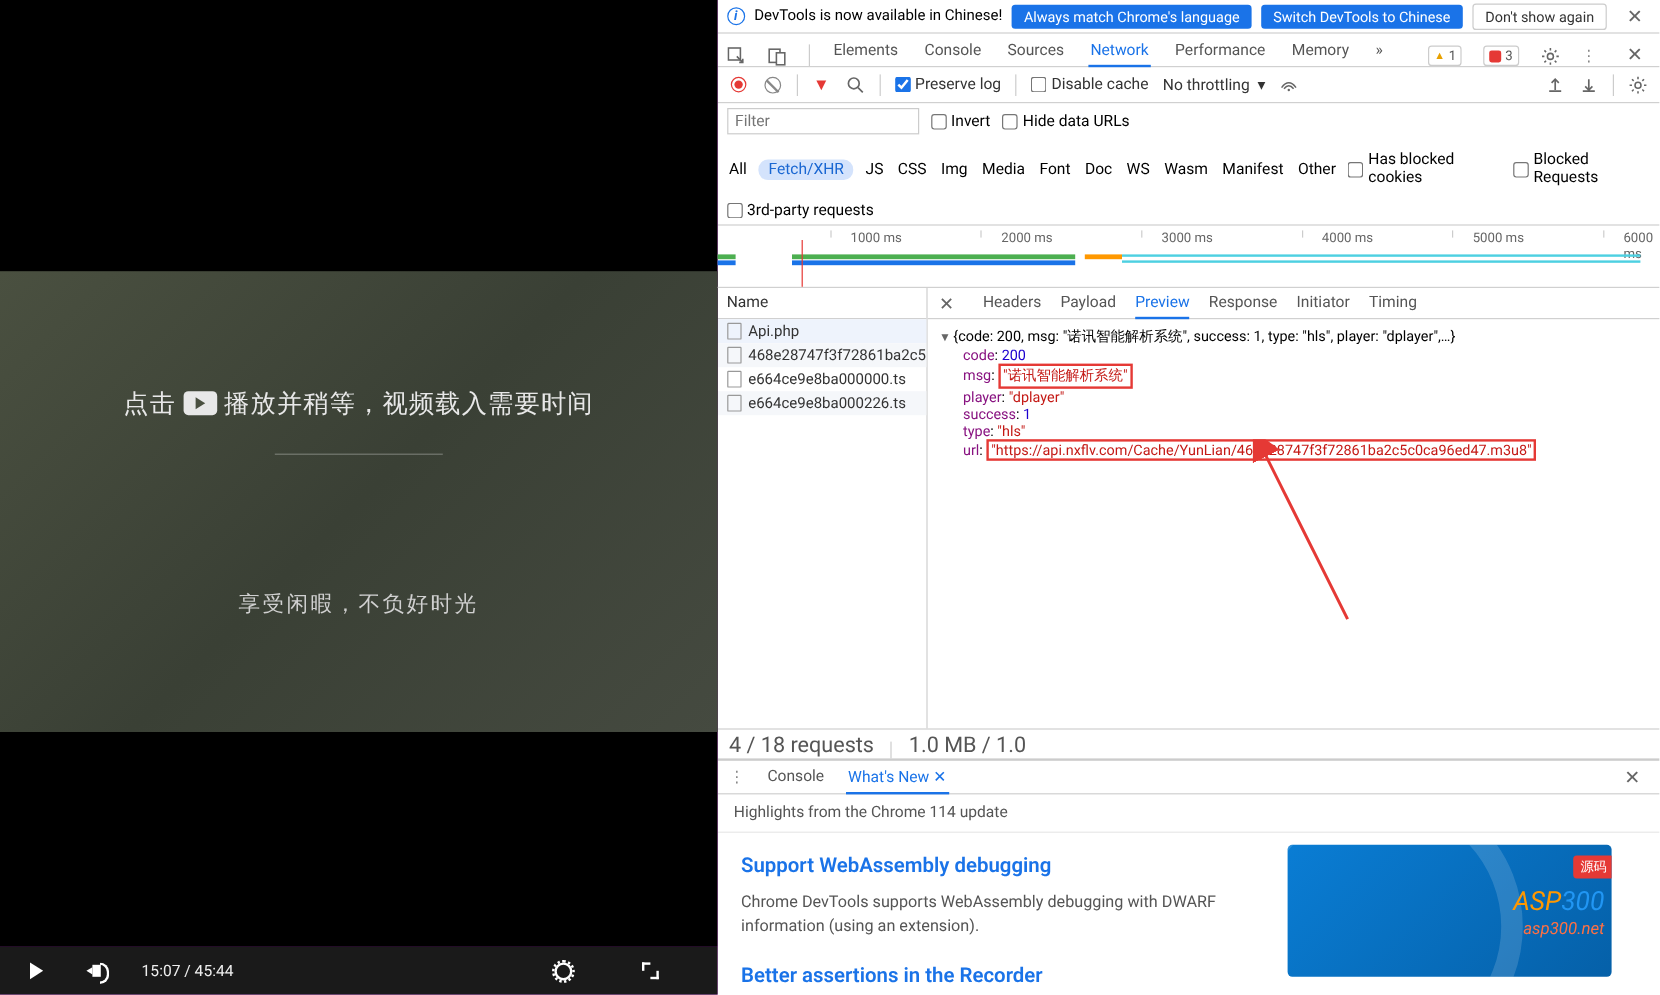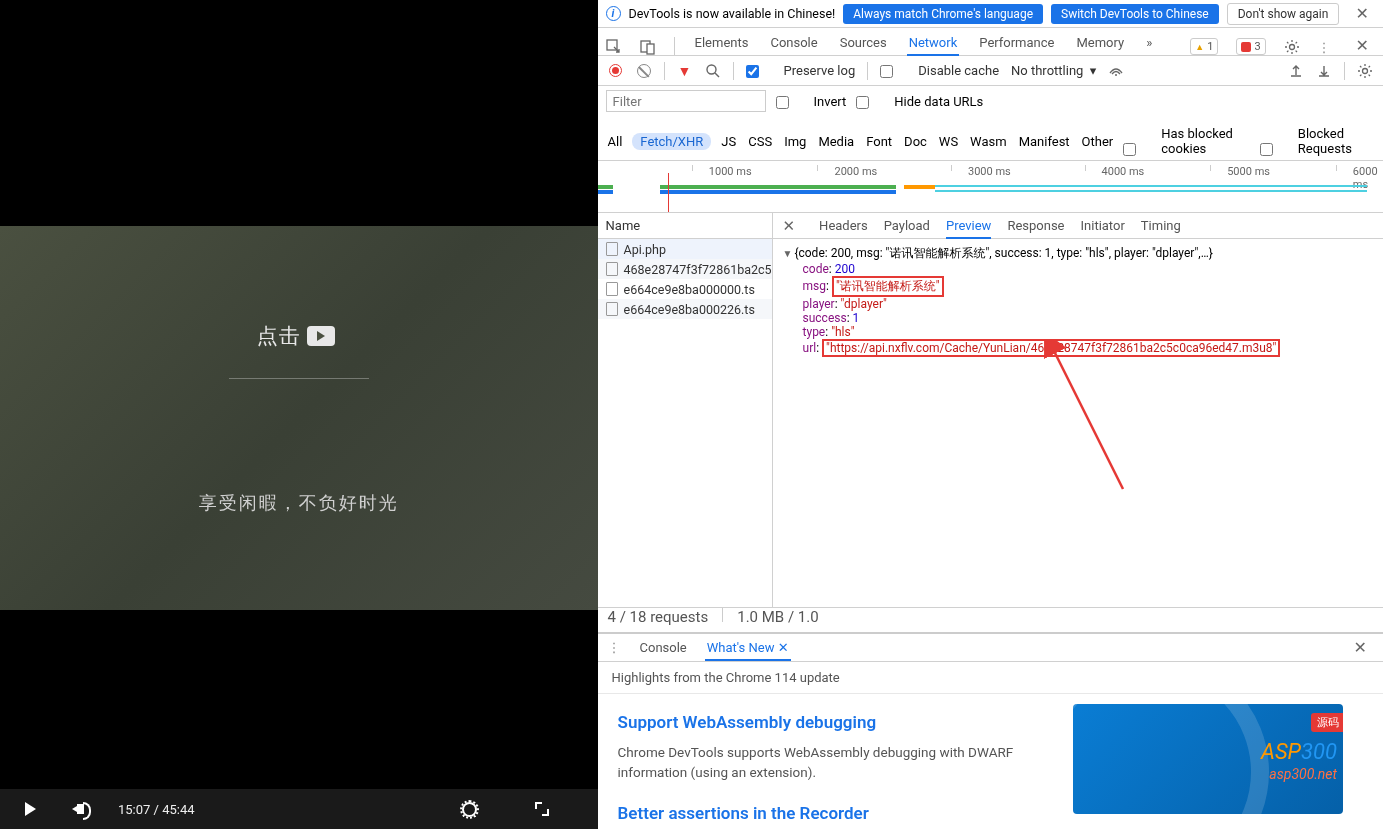--- a/index.html
+++ b/index.html
@@ -42,21 +42,21 @@
 .badge.err:before{content:"";width:10px;height:10px;background:#e53935;border-radius:2px}
 .toolbar{height:30px;border-bottom:1px solid #d0d0d0;display:flex;align-items:center;padding:0 10px;gap:12px;font-size:13px;color:#333}
 .tb-icon{width:16px;height:16px;cursor:pointer;display:flex;align-items:center;justify-content:center}
 .rec-icon{width:13px;height:13px;border:1.5px solid #e53935;border-radius:50%;position:relative}
 .rec-icon:before{content:"";position:absolute;inset:2px;background:#e53935;border-radius:50%}
 .noentry{width:14px;height:14px;border:1.5px solid #888;border-radius:50%;position:relative}
 .noentry:before{content:"";position:absolute;width:14px;height:1.5px;background:#888;top:6px;left:-1px;transform:rotate(45deg)}
 .funnel{color:#e53935;font-size:14px}
 .divider{width:1px;height:18px;background:#ccc}
 .chk{width:13px;height:13px;accent-color:#1a73e8;margin-right:2px}
-.lbl{display:flex;align-items:flex-end;gap:23px;font-size:13px}
+.lbl{display:flex;align-items:center;gap:2px;font-size:13px}
 .select-link{color:#333;cursor:pointer}
 .toolbar .spacer{flex:1}
 .filter-row{border-bottom:1px solid #d0d0d0;padding:4px 8px;display:flex;flex-wrap:wrap;align-items:center;gap:10px;font-size:13px}
 .filter-input{width:160px;height:22px;border:1px solid #ccc;padding:0 6px;font-size:13px;color:#888}
 .filter-types{display:flex;gap:8px;align-items:center;margin-top:4px;width:100%}
 .ftype{cursor:pointer;padding:1px 2px;font-size:13px}
 .ftype.active{background:#d4e3fc;color:#1a67d2;border-radius:8px;padding:1px 8px}
 .timeline{height:52px;border-bottom:1px solid #d0d0d0;position:relative;font-size:11px;color:#666}
 .tl-ticks{display:flex;position:absolute;top:4px;width:100%}
 .tl-tick{position:absolute;border-left:1px solid #ccc;height:6px;padding-left:16px}
@@ -77,21 +77,21 @@
 .close-x{color:#666;cursor:pointer;font-size:15px;margin-right:8px}
 .preview-content{flex:1;padding:6px 10px;font-family:Consolas,Menlo,monospace;font-size:12px;overflow:auto;position:relative}
 .json-line{white-space:nowrap}
 .k{color:#881280}
 .s{color:#c41a16}
 .n{color:#1c00cf}
 .tri{color:#666;margin-right:2px;font-size:10px}
 .ind{margin-left:20px}
 .hl-box{border:2px solid #e53935;padding:0 2px;display:inline-block}
 .arrow-svg{position:absolute;left:270px;top:100px;pointer-events:none}
-.status-bar{height:24px;display:flex;align-items:flex-start;padding:0 10px;gap:14px;font-size:15px;color:#555}
+.status-bar{height:24px;display:flex;align-items:flex-end;padding:0 10px;gap:14px;font-size:18px;color:#555}
 .status-bar .sdiv{width:1px;height:14px;background:#ccc}
 .drawer{border-top:2px solid #ccc}
 .drawer-tabs{height:28px;display:flex;align-items:center;gap:16px;padding:0 10px;font-size:13px;color:#555;border-bottom:1px solid #d0d0d0}
 .drawer-highlight{padding:8px 14px;font-size:13px;color:#555;border-bottom:1px solid #e8e8e8}
 .drawer-content{padding:18px 20px;position:relative;height:135px;overflow:hidden}
 .wn-title{color:#1a73e8;font-size:17px;font-weight:600;margin-bottom:10px}
 .wn-text{font-size:13.5px;color:#555;line-height:1.5;max-width:420px}
 .wn-graphic{position:absolute;right:40px;top:10px;width:270px;height:110px;background:linear-gradient(135deg,#0a7dd4,#0560a8);border-radius:4px;overflow:hidden}
 .wn-graphic:before{content:"";position:absolute;width:200px;height:200px;border:18px solid rgba(255,255,255,0.15);border-radius:50%;left:-40px;top:-50px}
 .wn-logo{position:absolute;right:6px;top:35px;font-style:italic;font-weight:normal;font-size:22px}
@@ -103,20 +103,21 @@
 </style>
 </head>
 <body>
 
 <div class="left-panel">
   <div class="video-area">
     <div class="video-banner">
       <div class="banner-title">
         <span>点击</span>
         <span class="yt-icon"></span>
+        <span> 播放并稍等，视频载入需要时间</span>
       </div>
       <div class="banner-divider"></div>
       <div class="banner-sub">享受闲暇，不负好时光</div>
     </div>
   </div>
   <div class="video-controls">
     <div class="vc-btn">
         <div class="play-tri"></div>
       </div>
     <div class="vc-btn">
@@ -261,20 +262,24 @@
       <span class="ftype">Other</span>
       <label class="lbl">
           <input type="checkbox" class="chk" style="">
           <span>Has blocked cookies</span>
         </label>
       <label class="lbl">
           <input type="checkbox" class="chk" style="">
           <span>Blocked Requests</span>
         </label>
     </div>
+    <label class="lbl" style="width:100%;margin-top:2px">
+        <input type="checkbox" class="chk" style="">
+        <span>3rd-party requests</span>
+      </label>
   </div>
 
   <div class="timeline">
     <div class="tl-ticks">
       <div class="tl-tick" style="left:12%">1000 ms</div>
       <div class="tl-tick" style="left:28%">2000 ms</div>
       <div class="tl-tick" style="left:45%">3000 ms</div>
       <div class="tl-tick" style="left:62%">4000 ms</div>
       <div class="tl-tick" style="left:78%">5000 ms</div>
       <div class="tl-tick" style="left:94%">6000 ms</div>

